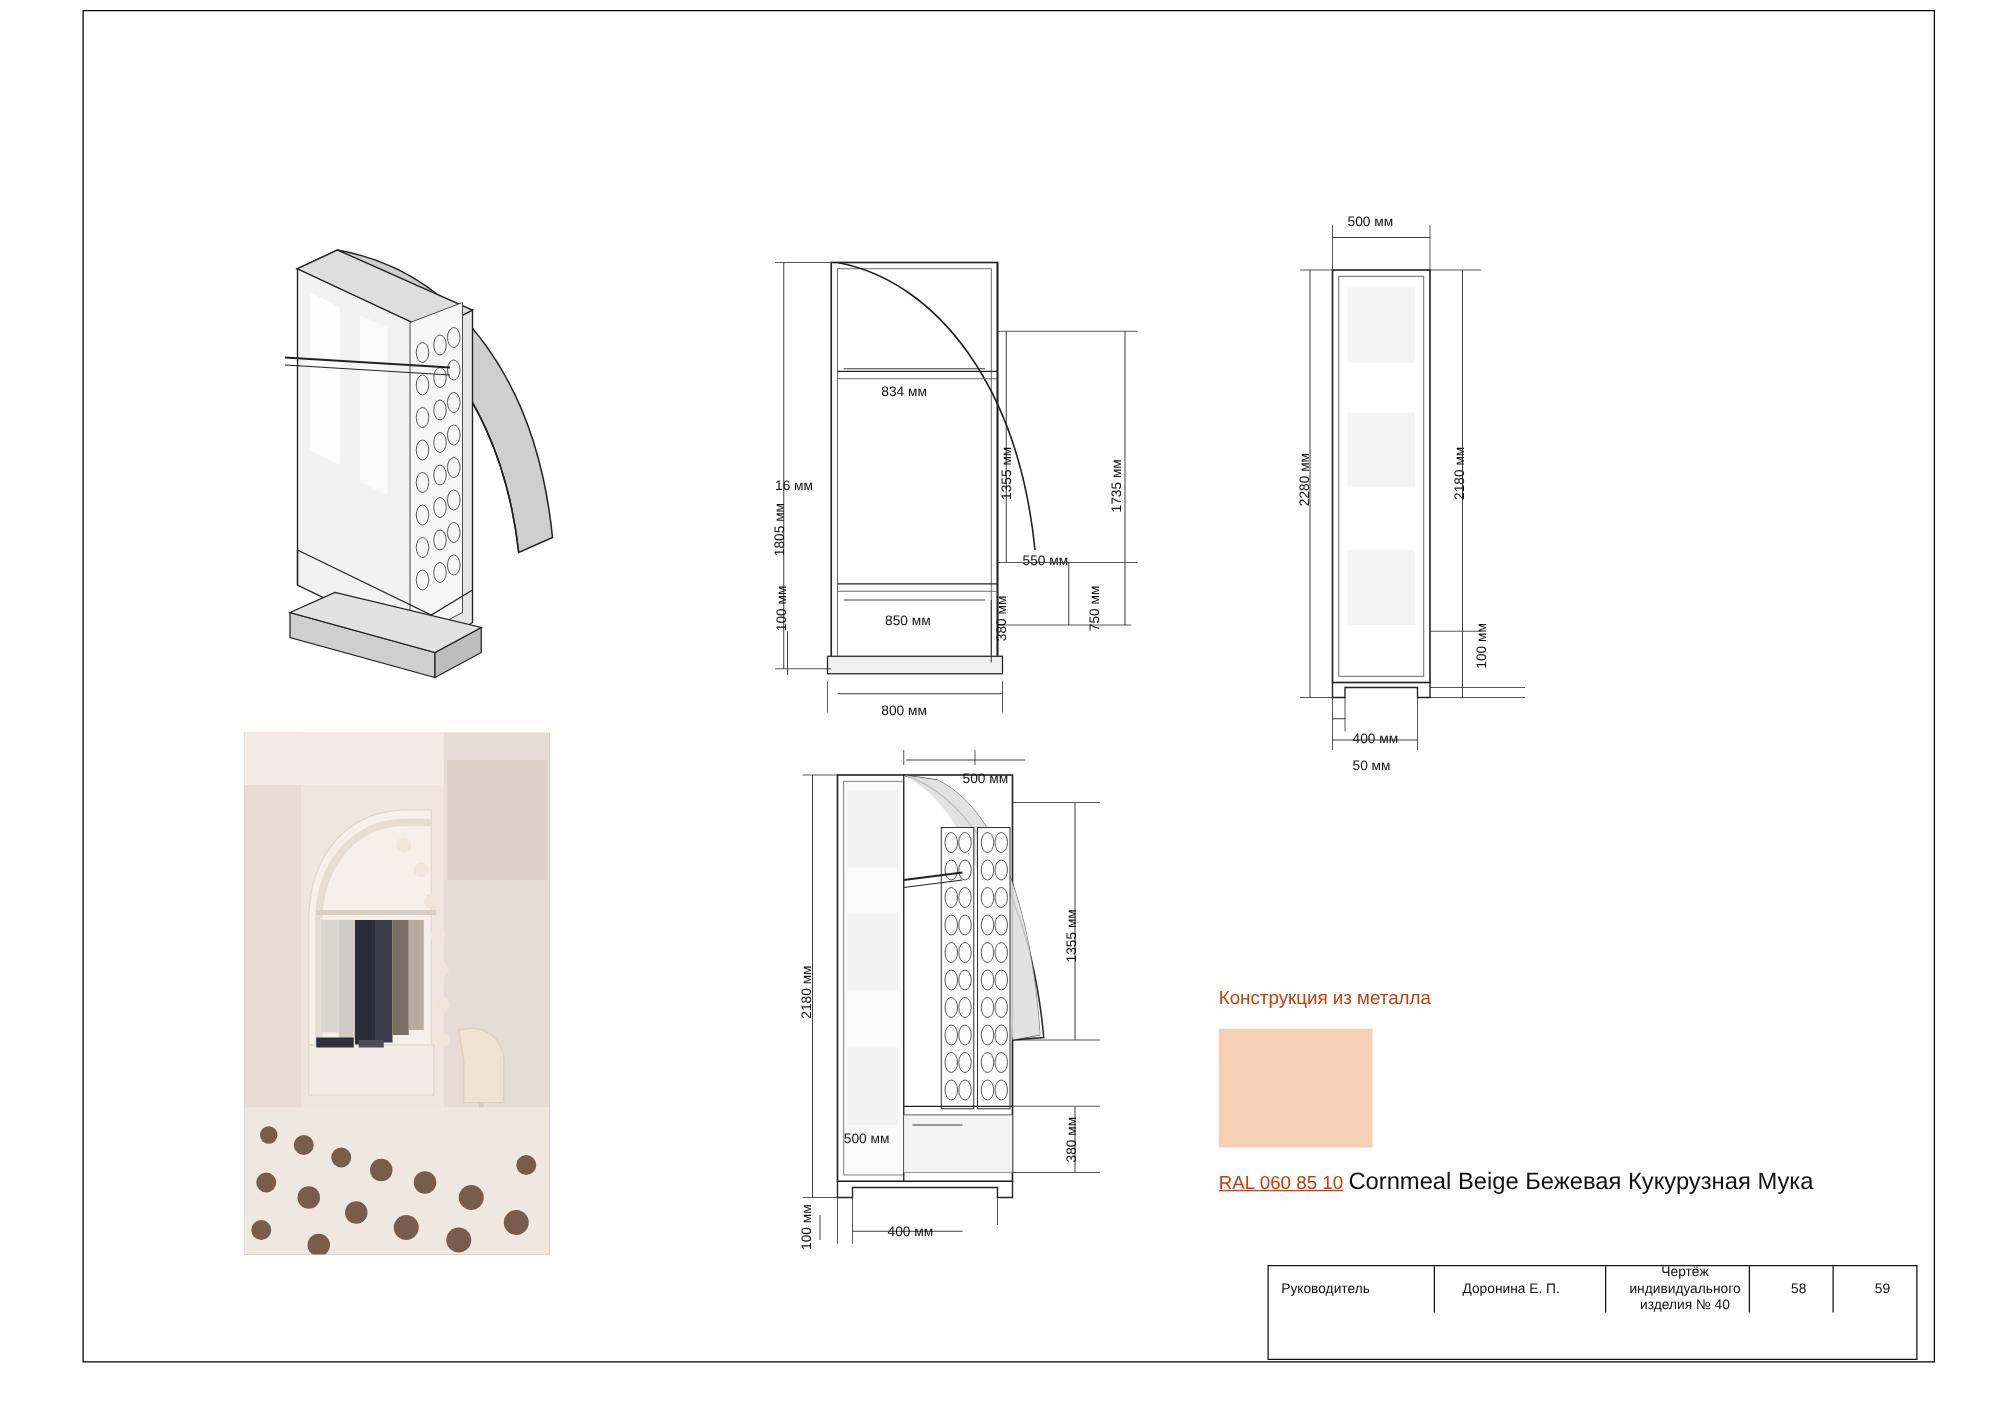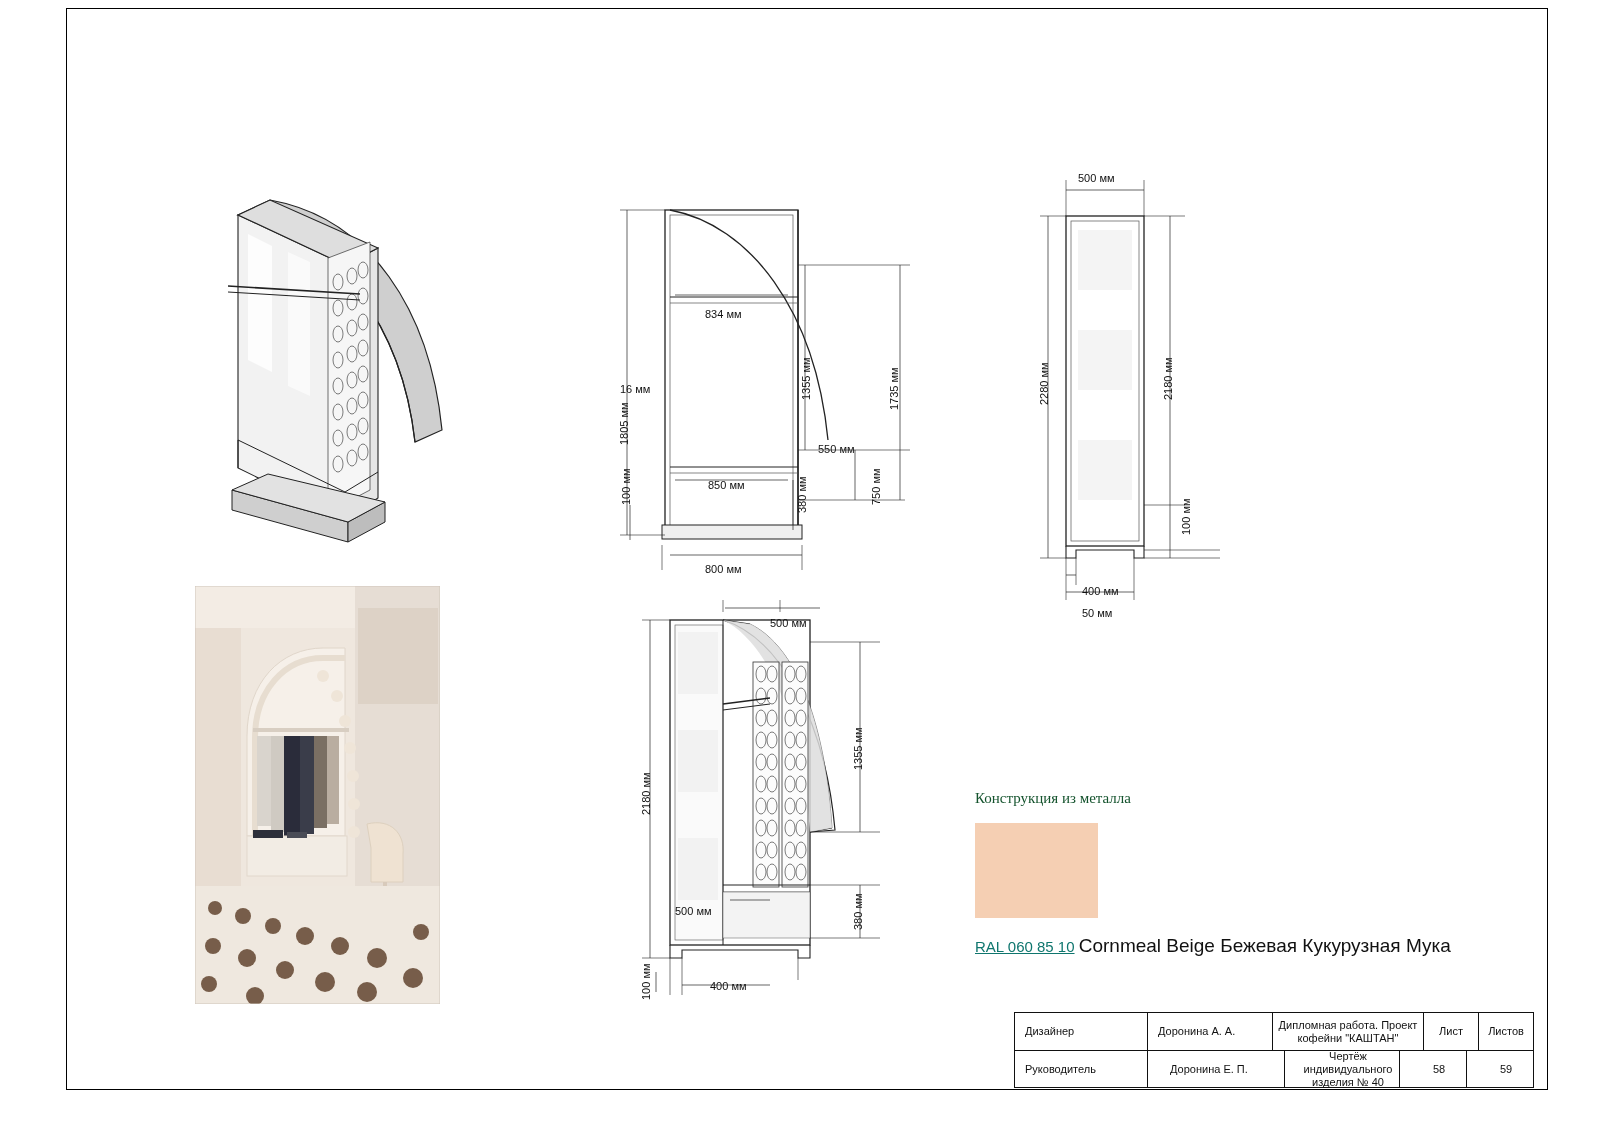--- a/index.html
+++ b/index.html
@@ -13,24 +13,24 @@
   .dim{position:absolute;font-size:11px;color:#111;white-space:nowrap;}
   .dim.v{transform-origin:left top;transform:rotate(-90deg);}
 
   
   #iso{position:absolute;left:210px;top:190px;width:280px;height:380px;}
 
   
   .photo{position:absolute;left:195px;top:586px;width:245px;height:418px;overflow:hidden;border:0;}
 
   
-  .metalnote{position:absolute;left:975px;top:790px;font-size:15px;color:#14532d;font-family:Liberation Serif, serif;}
+  .metalnote{position:absolute;left:975px;top:790px;font-size:15px;color:#c2410c;}
   .swatch{position:absolute;left:975px;top:823px;width:123px;height:95px;background:#f5cfb3;}
   .rallink{position:absolute;left:975px;top:935px;font-size:15px;}
-  .rallink a{color:#0f766e;text-decoration:underline;text-align:center;}
+  .rallink a{color:#c2410c;text-decoration:underline;text-align:center;}
   .ralrest{color:#111;font-size:19px;}
 
   
   .tblock{position:absolute;left:1014px;top:1012px;width:518px;height:74px;border:1px solid #111;font-size:11px;color:#111;}
   .tb-row{display:flex;height:50%;border-bottom:1px solid #111;}
   .tb-row:last-child{border-bottom:none;gap:12px;}
   .tb-c{border-right:1px solid #111;display:flex;align-items:center;justify-content:center;text-align:center;padding:0 4px;line-height:13px;}
   .tb-c:last-child{border-right:none;}
   .c1{width:118px;justify-content:flex-start;padding-left:10px;}
   .c2{width:110px;justify-content:flex-start;padding-left:10px;}
@@ -206,21 +206,21 @@
         <path d="M193 285 L193 335"></path>
       </g>
     </svg>
     <div class="dim v" style="left:18px;top:250px;">1805 мм</div>
     <div class="dim" style="left:105px;top:113px;">834 мм</div>
     <div class="dim" style="left:20px;top:188px;">16 мм</div>
     <div class="dim v" style="left:200px;top:205px;">1355 мм</div>
     <div class="dim v" style="left:288px;top:215px;">1735 мм</div>
     <div class="dim" style="left:218px;top:248px;">550 мм</div>
     <div class="dim v" style="left:20px;top:310px;">100 мм</div>
-    <div class="dim" style="left:108px;top:284px;">850 мм</div>
+    <div class="dim" style="left:108px;top:296px;">850 мм</div>
     <div class="dim v" style="left:196px;top:318px;">380 мм</div>
     <div class="dim v" style="left:270px;top:310px;">750 мм</div>
     <div class="dim" style="left:105px;top:368px;">800 мм</div>
   </div>
 
   <div style="position:absolute;left:1020px;top:160px;width:230px;height:450px;">
     <svg width="230" height="450" viewBox="0 0 230 450">
 
       <rect x="46" y="56" width="78" height="330" fill="#fff" stroke="#222" stroke-width="1.3"></rect>
       <rect x="51" y="61" width="68" height="320" fill="#fff" stroke="#555" stroke-width="0.7"></rect>
@@ -364,27 +364,20 @@
     <div class="dim v" style="left:20px;top:400px;">100 мм</div>
     <div class="dim" style="left:90px;top:380px;">400 мм</div>
   </div>
 
   <div class="metalnote">Конструкция из металла</div>
   <div class="swatch"></div>
   <div class="rallink"><a href="#">RAL 060 85 10</a> <span class="ralrest">Cornmeal Beige Бежевая Кукурузная Мука</span></div>
 
   <div class="tblock">
     <div class="tb-row">
-      <div class="tb-c c1">Дизайнер</div>
-      <div class="tb-c c2">Доронина А. А.</div>
-      <div class="tb-c c3">Дипломная работа. Проект кофейни "КАШТАН"</div>
-      <div class="tb-c c4">Лист</div>
-      <div class="tb-c c5">Листов</div>
-    </div>
-    <div class="tb-row">
       <div class="tb-c c1">Руководитель</div>
       <div class="tb-c c2">Доронина Е. П.</div>
       <div class="tb-c c3">Чертёж индивидуального изделия № 40</div>
       <div class="tb-c c4">58</div>
       <div class="tb-c c5">59</div>
     </div>
   </div>
 </div>
 
 </body></html>

